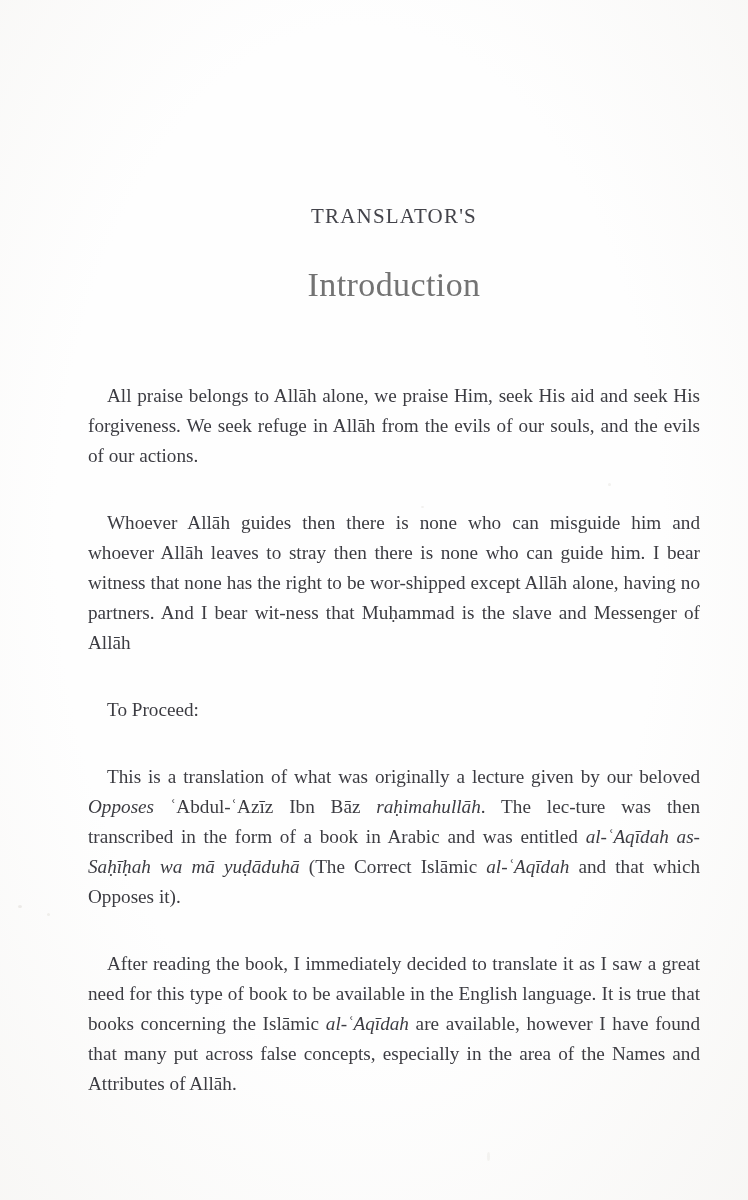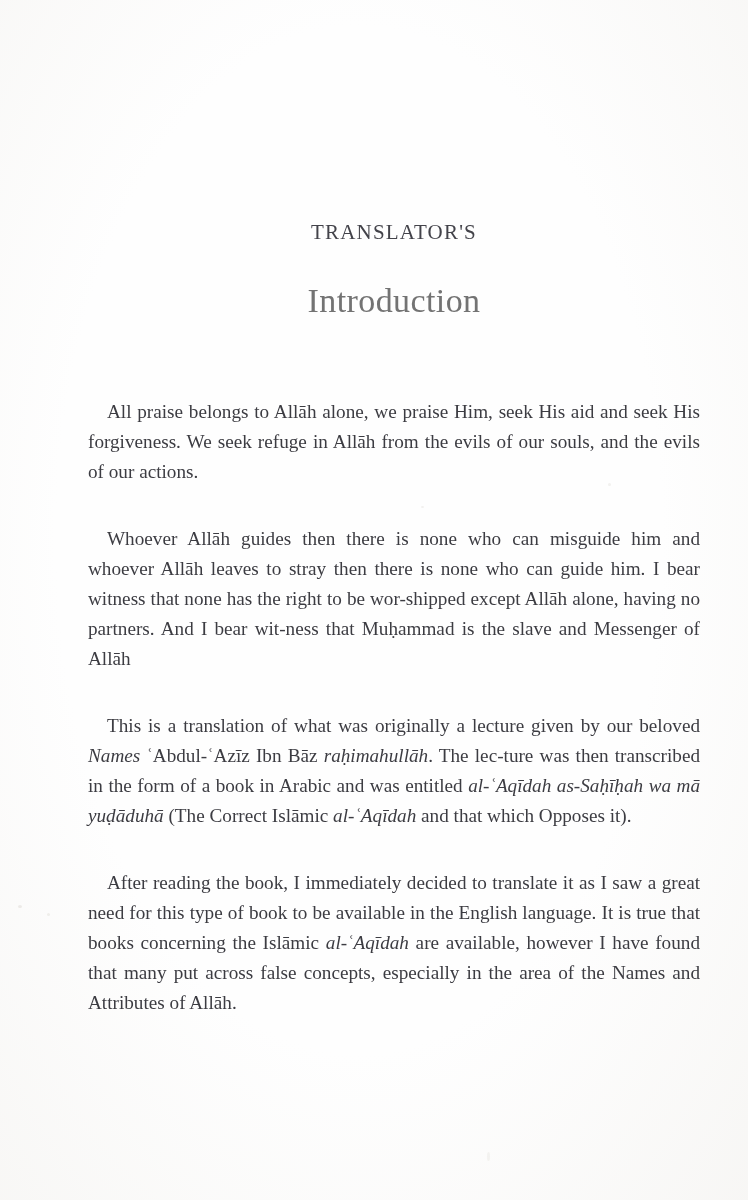--- a/index.html
+++ b/index.html
@@ -37,21 +37,21 @@
   }
   .speck.s1 { left: 18px;  top: 905px;  width: 4px;  height: 3px; opacity: .8; }
   .speck.s2 { left: 47px;  top: 913px;  width: 3px;  height: 3px; opacity: .65; }
   .speck.s3 { left: 608px; top: 483px;  width: 3px;  height: 3px; opacity: .5; }
   .speck.s4 { left: 421px; top: 506px;  width: 3px;  height: 2px; opacity: .5; }
   .speck.s5 { left: 487px; top: 1152px; width: 3px;  height: 9px; opacity: .45; }
 
   .content {
     position: absolute;
     left: 88px;
-    top: 16px;
+    top: 0;
     width: 612px;
   }
 
   .heading-block {
     padding-top: 206px;
     text-align: center;
   }
   .title-eyebrow {
     font-size: 21px;
     letter-spacing: 1.2px;
@@ -106,20 +106,21 @@
       <div class="title-eyebrow">TRANSLATOR'S</div>
       <div class="title-main">Introduction</div>
     </div>
 
     <div class="body-block">
 
       <p class="para">All praise belongs to Allāh alone, we praise Him, seek His aid and seek His forgiveness. We seek refuge in Allāh from the evils of our souls, and the evils of our actions.</p>
 
       <p class="para">Whoever Allāh guides then there is none who can misguide him and whoever Allāh leaves to stray then there is none who can guide him. I bear witness that none has the right to be wor-shipped except Allāh alone, having no partners. And I bear wit-ness that Muḥammad is the slave and Messenger of Allāh</p>
 
+      <p class="para tight">To Proceed:</p>
 
-      <p class="para">This is a translation of what was originally a lecture given by our beloved <i>Names</i> ʿAbdul-ʿAzīz Ibn Bāz <i>raḥimahullāh</i>. The lec-ture was then transcribed in the form of a book in Arabic and was entitled <i>al-ʿAqīdah as-Saḥīḥah wa mā yuḍāduhā</i> (The Correct Islāmic <i>al-ʿAqīdah</i> and that which Opposes it).</p>
+      <p class="para">This is a translation of what was originally a lecture given by our beloved <i>Opposes</i> ʿAbdul-ʿAzīz Ibn Bāz <i>raḥimahullāh</i>. The lec-ture was then transcribed in the form of a book in Arabic and was entitled <i>al-ʿAqīdah as-Saḥīḥah wa mā yuḍāduhā</i> (The Correct Islāmic <i>al-ʿAqīdah</i> and that which Opposes it).</p>
 
       <p class="para">After reading the book, I immediately decided to translate it as I saw a great need for this type of book to be available in the English language. It is true that books concerning the Islāmic <i>al-ʿAqīdah</i> are available, however I have found that many put across false concepts, especially in the area of the Names and Attributes of Allāh.</p>
 
     </div>
   </div>
 </div>
 
 </body></html>

